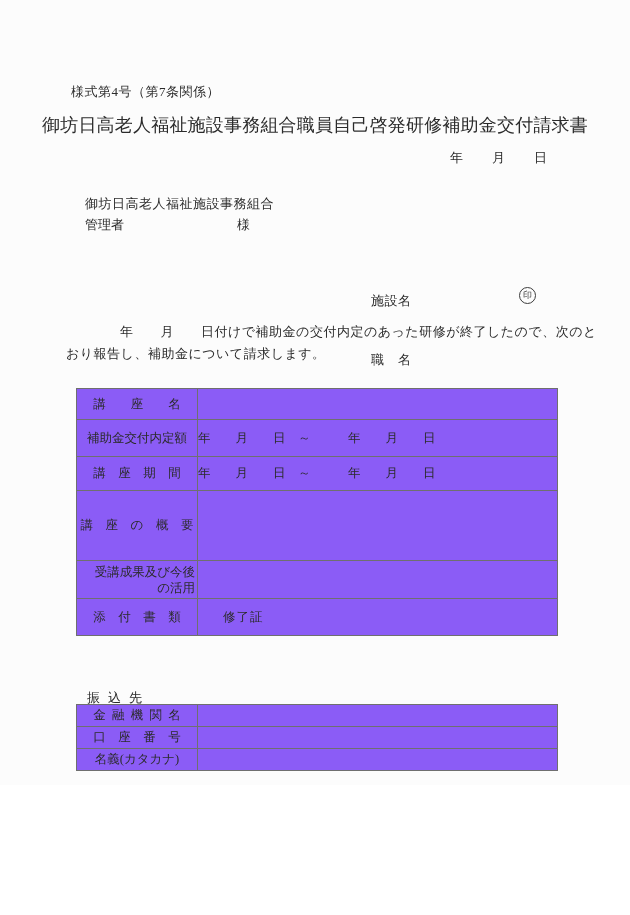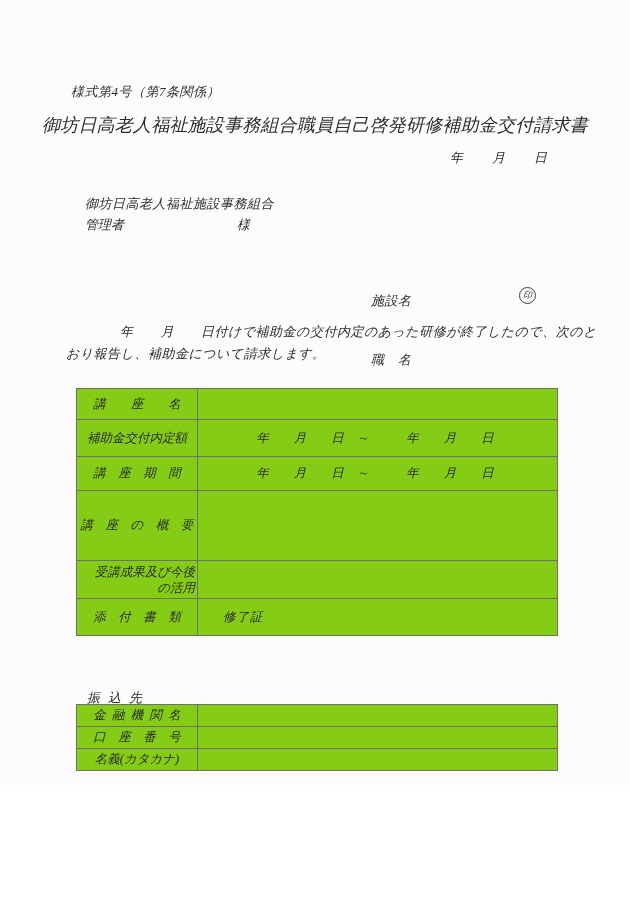--- a/index.html
+++ b/index.html
@@ -8,21 +8,20 @@
     background:#ffffff;
     font-family:"Liberation Serif","DejaVu Serif",serif;
     color:#2b2b2b;
     font-size:13px;
   }
   .page {
     position:relative;
     width:630px; height:785px;
     background:#fcfcfc;
     overflow:hidden;
-    font-style:italic;
   }
   .abs { position:absolute; line-height:1.15; white-space:pre; }
 
   .form-number { left:71px; top:85px; letter-spacing:0.5px; }
   .doc-title   { left:0; right:0; top:115px; text-align:center; font-size:18px; letter-spacing:0.2px; }
   .date-line   { right:82px; top:151px; letter-spacing:1px; }
 
   .recipient-org  { left:85px; top:197px; letter-spacing:0.5px; }
   .recipient-role { left:85px; top:218px; }
   .recipient-honorific { left:237px; top:218px; }
@@ -32,37 +31,37 @@
     position:absolute; left:519px; top:287px;
     width:17px; height:17px;
     border:1.2px solid #3c3c3c; border-radius:50%;
     font-size:9px; line-height:15px; text-align:center;
     color:#3c3c3c;
   }
 
   .body-line1 { left:66px; top:325px; letter-spacing:0.5px; }
   .body-line2 { left:66px; top:347px; letter-spacing:0.5px; }
 
-  table { border-collapse:collapse; table-layout:fixed; background:#84cc16; }
+  table { border-collapse:collapse; table-layout:fixed; background:#8b5cf6; }
   .course-table { position:absolute; left:76px; top:388px; width:481px; border:1px solid #585858; }
   .bank-table   { position:absolute; left:76px; top:704px; width:481px; border:1px solid #a16207; }
   td { border:1px solid #6f6f6f; overflow:hidden; }
   col.c-label { width:121px; }
   col.c-value { width:360px; }
 
   .label-cell {
     text-align:center; vertical-align:middle;
     font-size:12.5px; white-space:pre; padding:0 2px;
   }
   .label-cell.wrap {
     white-space:normal; word-break:break-all;
     text-align:right; padding:0 2px 0 5px; line-height:16px;
   }
   .value-cell { font-size:12.5px; vertical-align:middle; }
-  .value-cell.date-range { text-align:center; padding-right:5px; white-space:pre; }
+  .value-cell.date-range { text-align:left; padding-right:5px; white-space:pre; }
   .value-cell.attach { text-align:left; padding-left:25px; letter-spacing:1px; }
 
   .r1 { height:31px; } .r2 { height:37px; } .r3 { height:34px;margin-top:11px; }
   .r4 { height:70px; } .r5 { height:38px; } .r6 { height:37px; }
   .br { height:22px; }
 
   .bank-heading { left:87px; top:651px; letter-spacing:0.5px;margin-top:40px; }
 </style>
 </head>
 <body>

